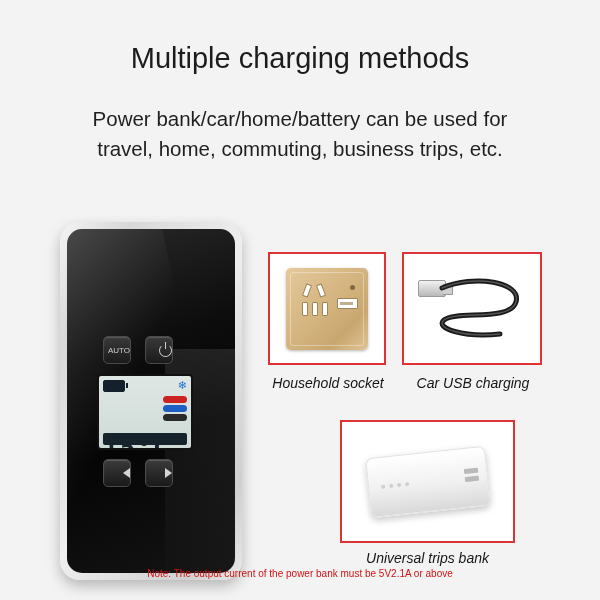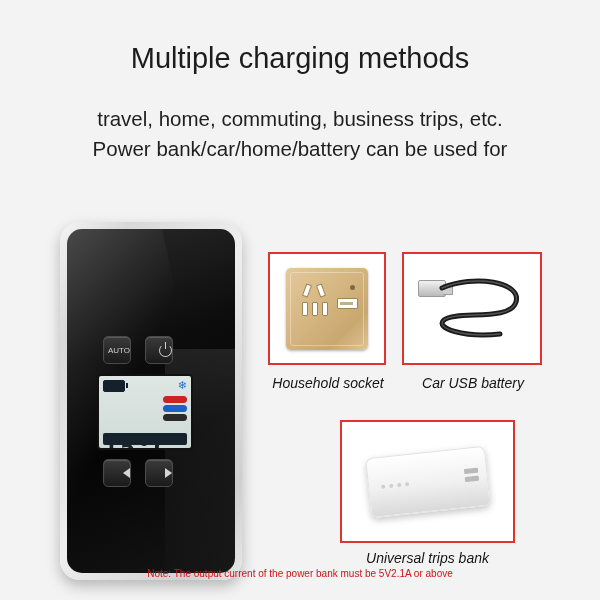--- a/index.html
+++ b/index.html
@@ -334,22 +334,22 @@
   }
 </style>
 </head>
 <body>
 
 <div class="page">
 
   <div class="title">Multiple charging methods</div>
 
   <div class="subtitle">
+    <div>Power bank/car/home/battery can be used for</div>
     <div>travel, home, commuting, business trips, etc.</div>
-    <div>Power bank/car/home/battery can be used for</div>
   </div>
 
   <div class="device">
     <div class="device-face">
       <div class="gloss"></div>
       <div class="gloss2"></div>
 
       <div class="btn-sq btn-auto">
         <span>AUTO</span>
       </div>
@@ -395,21 +395,21 @@
   </div>
   <div class="caption cap-socket">Household socket</div>
 
   <div class="card card-usb">
     <span class="usb-connector"></span>
     <svg class="cable-svg" width="136" height="109" viewBox="0 0 136 109">
       <path d="M38 34 C 70 20, 118 28, 112 48 C 106 68, 52 56, 40 66 C 30 74, 60 84, 96 80" fill="none" stroke="#1a1a1a" stroke-width="5" stroke-linecap="round"></path>
       <path d="M38 34 C 70 20, 118 28, 112 48 C 106 68, 52 56, 40 66 C 30 74, 60 84, 96 80" fill="none" stroke="#555" stroke-width="1.4" stroke-linecap="round"></path>
     </svg>
   </div>
-  <div class="caption cap-usb">Car USB battery</div>
+  <div class="caption cap-usb">Car USB charging</div>
 
   <div class="card card-bank">
     <div class="bank-body">
       <div class="bank-leds">
         <span class="bank-led"></span>
         <span class="bank-led"></span>
         <span class="bank-led"></span>
         <span class="bank-led"></span>
       </div>
       <div class="bank-ports">

